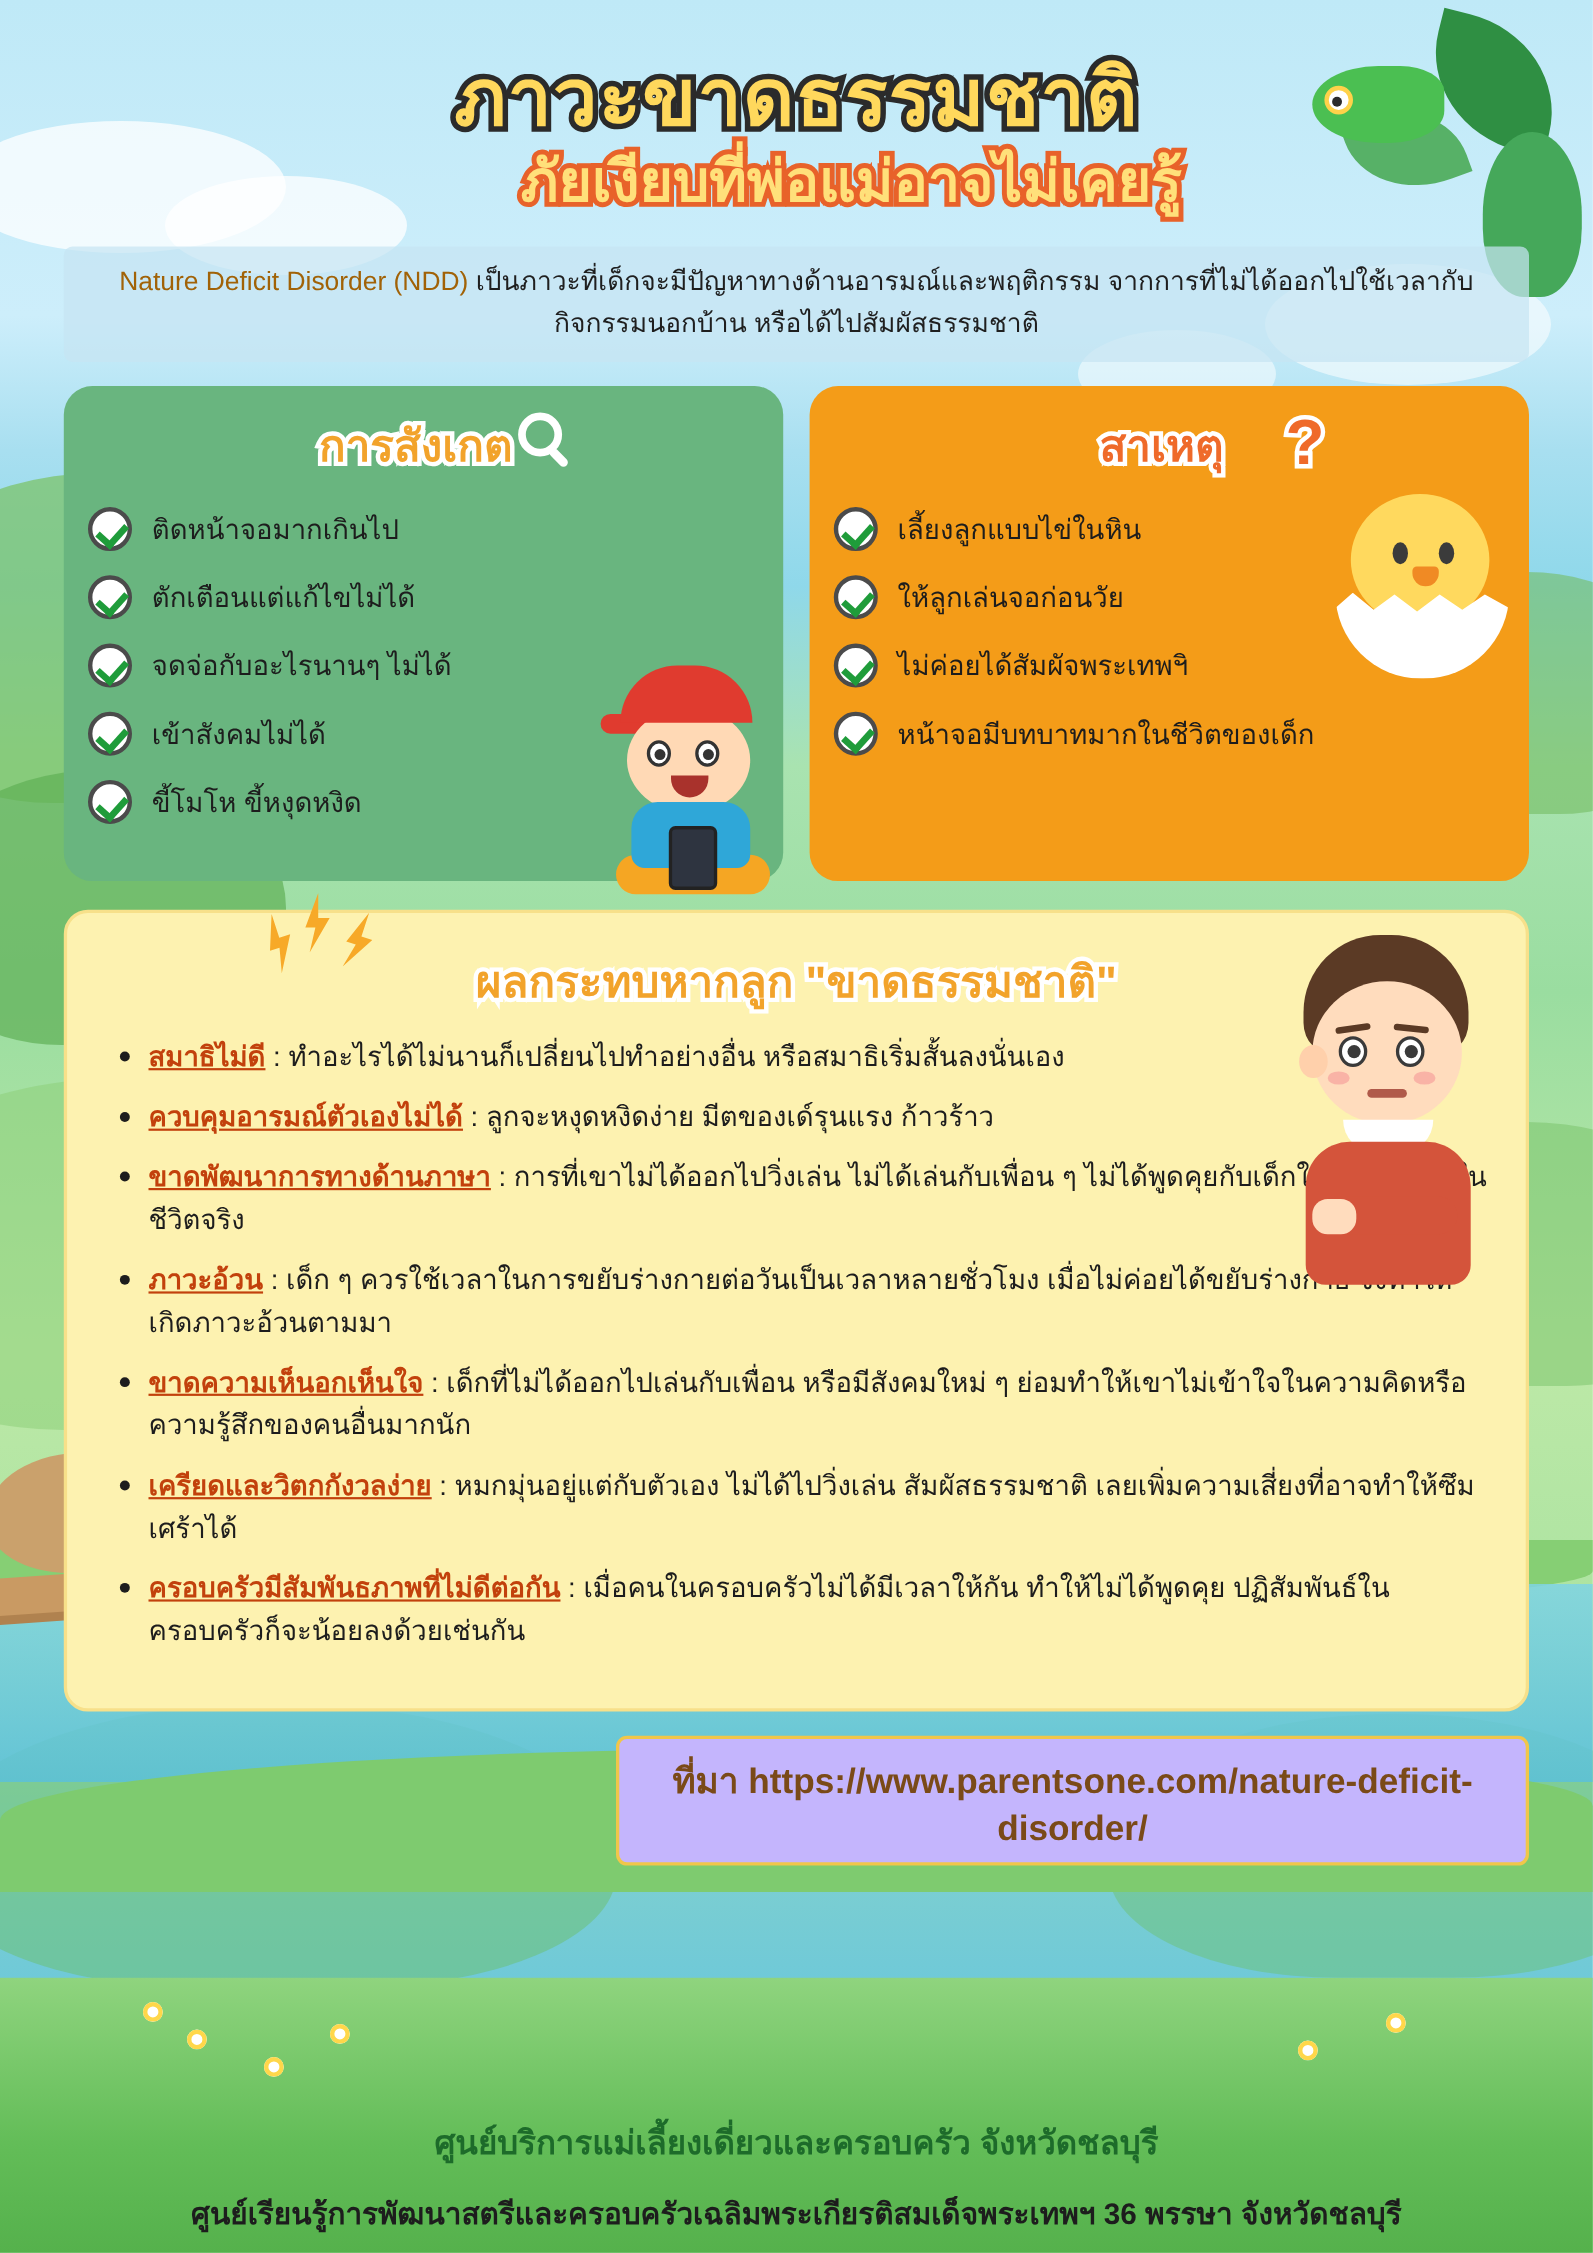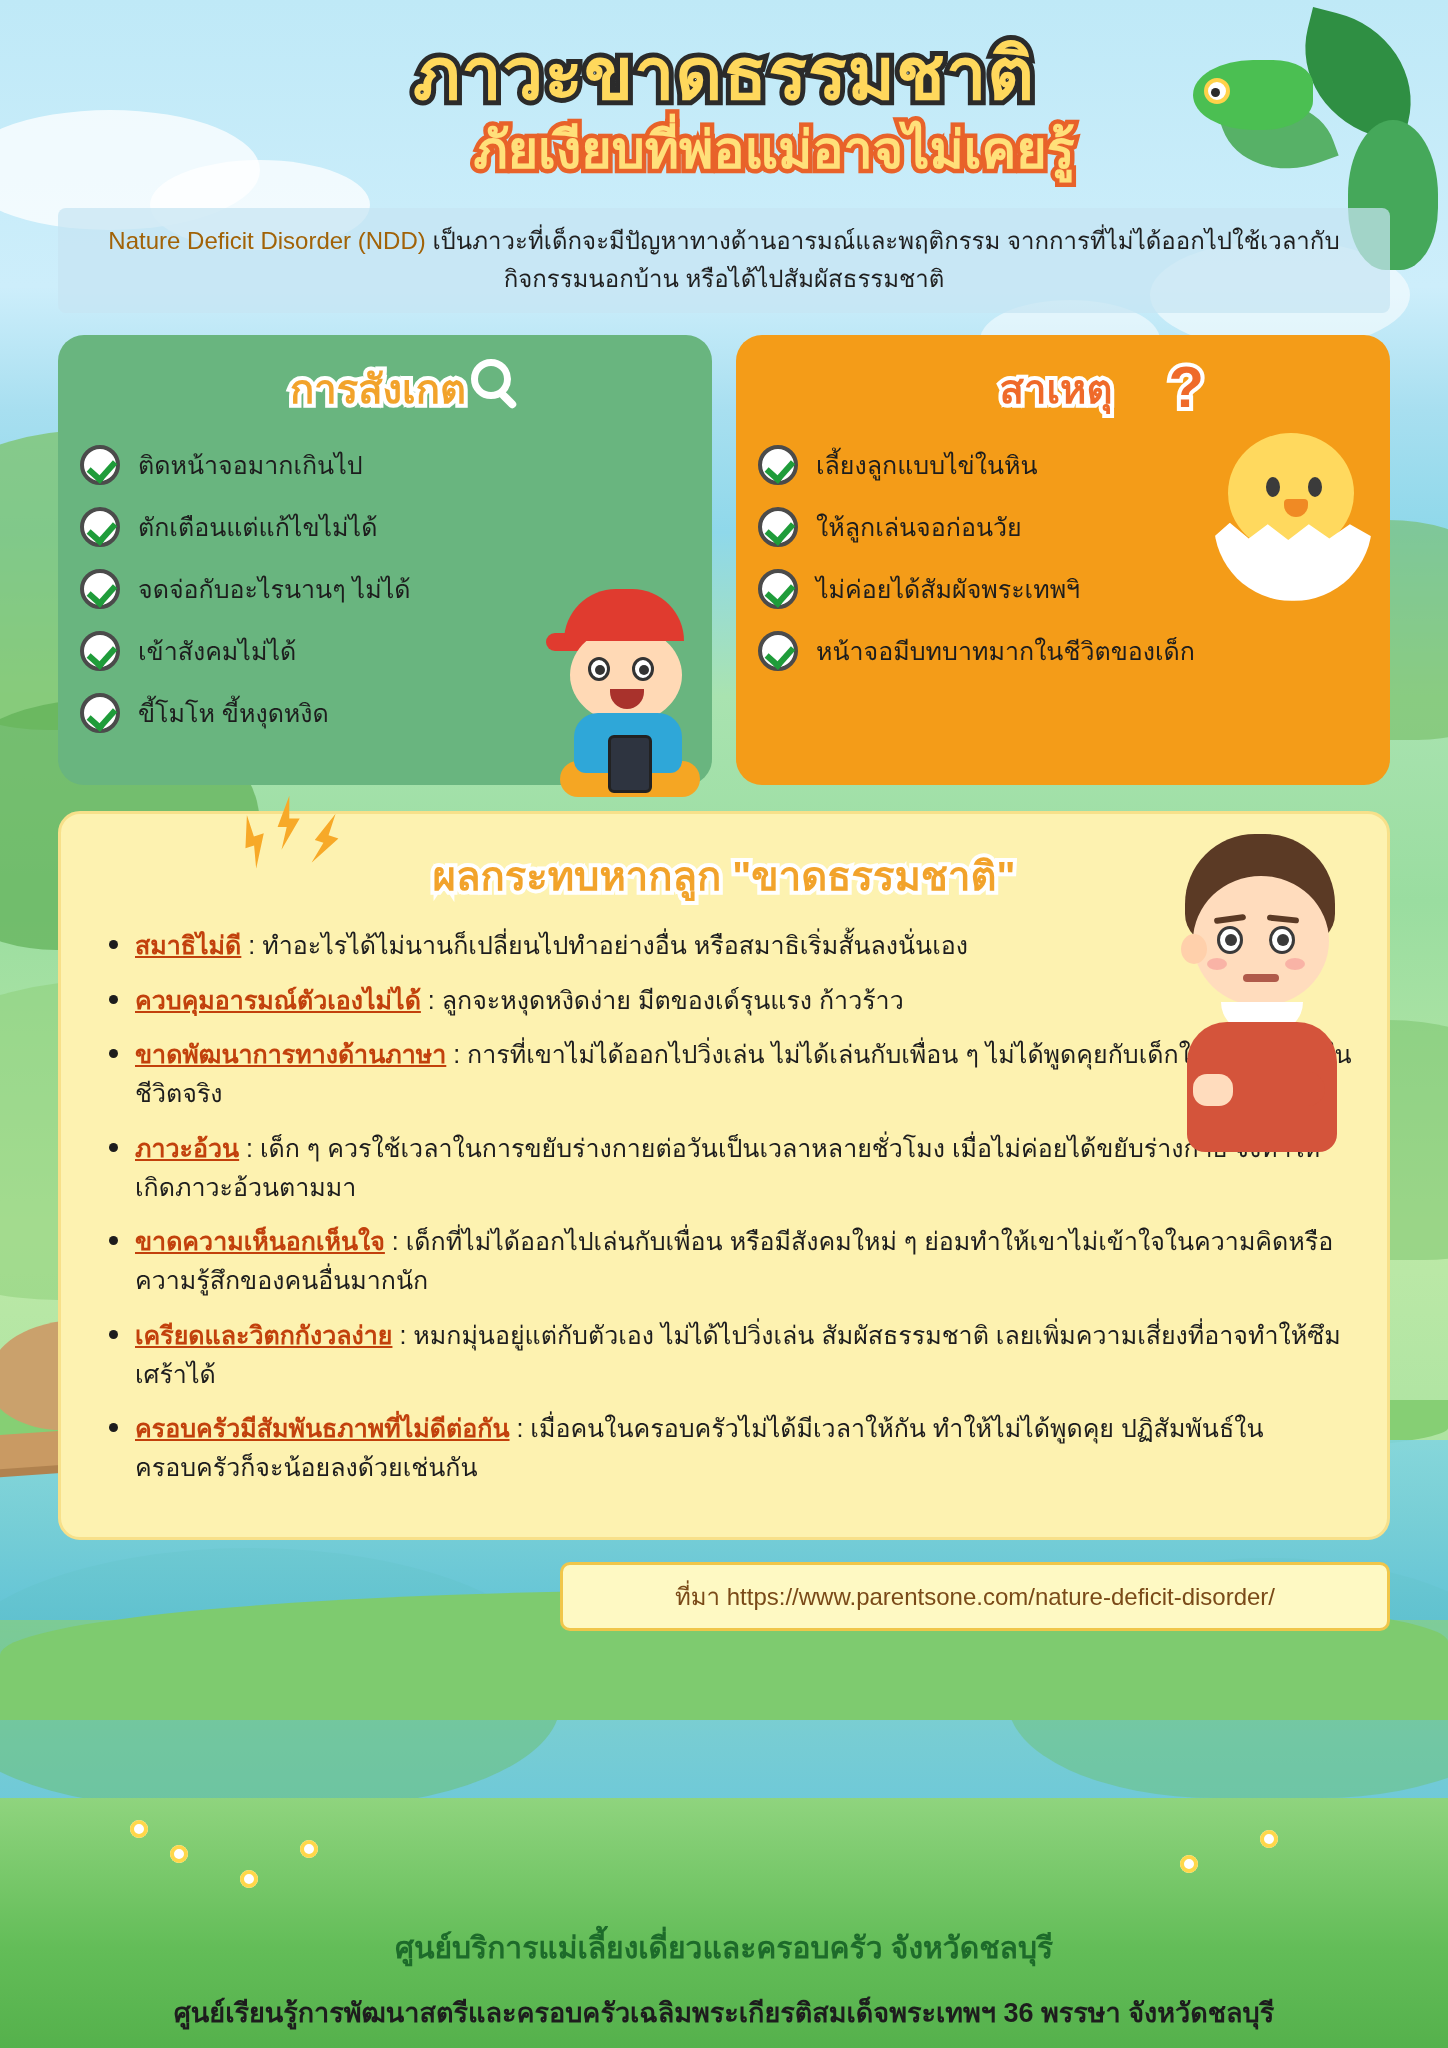--- a/index.html
+++ b/index.html
@@ -75,21 +75,21 @@
               background:#fff; border-radius:50%; border:4px solid #ffd24a; }
   .cham-pupil{ position:absolute; right:228px; top:88px; width:9px; height:9px; background:#2b2b2b; border-radius:50%; }
 
   
   .header { position: relative; padding-top: 34px; text-align: center; z-index: 5; }
   .title-1 {
     font-size: 72px; font-weight: 700; color: #ffd85c;
     -webkit-text-stroke: 10px #2b2b2b;
     paint-order: stroke fill;
     letter-spacing: 1px;
-    margin: 0 60px 2px 60px;
+    margin: 16px 60px 2px 60px;
     line-height: 1.12;
   }
   .title-2 {
     font-size: 52px; font-weight: 700; color: #ffe07a;
     -webkit-text-stroke: 9px #e8622a;
     paint-order: stroke fill;
     margin: 6px 40px 0 140px;
     line-height: 1.15;
   }
 
@@ -212,23 +212,23 @@
   .by-cheek.l{ left:48px;} .by-cheek.r{ left:126px;}
   .by-collar{position:absolute; left:62px; top:168px; width:82px; height:30px; background:#fff; border-radius:0 0 30px 30px;}
   .by-shirt{ position:absolute; left:28px; top:188px; width:150px; height:130px; background:#d4543b; border-radius:40px 40px 18px 18px;}
   .by-arm  { position:absolute; left:40px; top:238px; width:126px; height:34px; background:#d4543b; border-radius:18px;}
   .by-hand { position:absolute; left:34px; top:240px; width:40px; height:32px; background:#ffdcbd; border-radius:14px;}
 
   
   .source {
     position: relative; z-index: 5;
     margin: 22px 58px 0 auto; width: 830px;
-    background: #fef9c3; border: 3px solid #f0c64a; border-radius: 10px;
+    background: #c4b5fd; border: 3px solid #f0c64a; border-radius: 10px;
     padding: 12px 20px; text-align: center;
-    font-size: 24px; color: #7a4a18; font-weight: 400;
+    font-size: 32px; color: #7a4a18; font-weight: 700;
   }
 
   
   .footer { position: absolute; left:0; right:0; bottom: 0; z-index: 6; text-align:center; padding-bottom: 14px; }
   .f1 { font-size: 30px; font-weight: 700; color: #1d6b2a; margin-bottom: 8px; }
   .f2 { font-size: 27px; font-weight: 700; color: #1d1d1d; margin-top: 20px; }
 </style>
 </head>
 <body>
 

